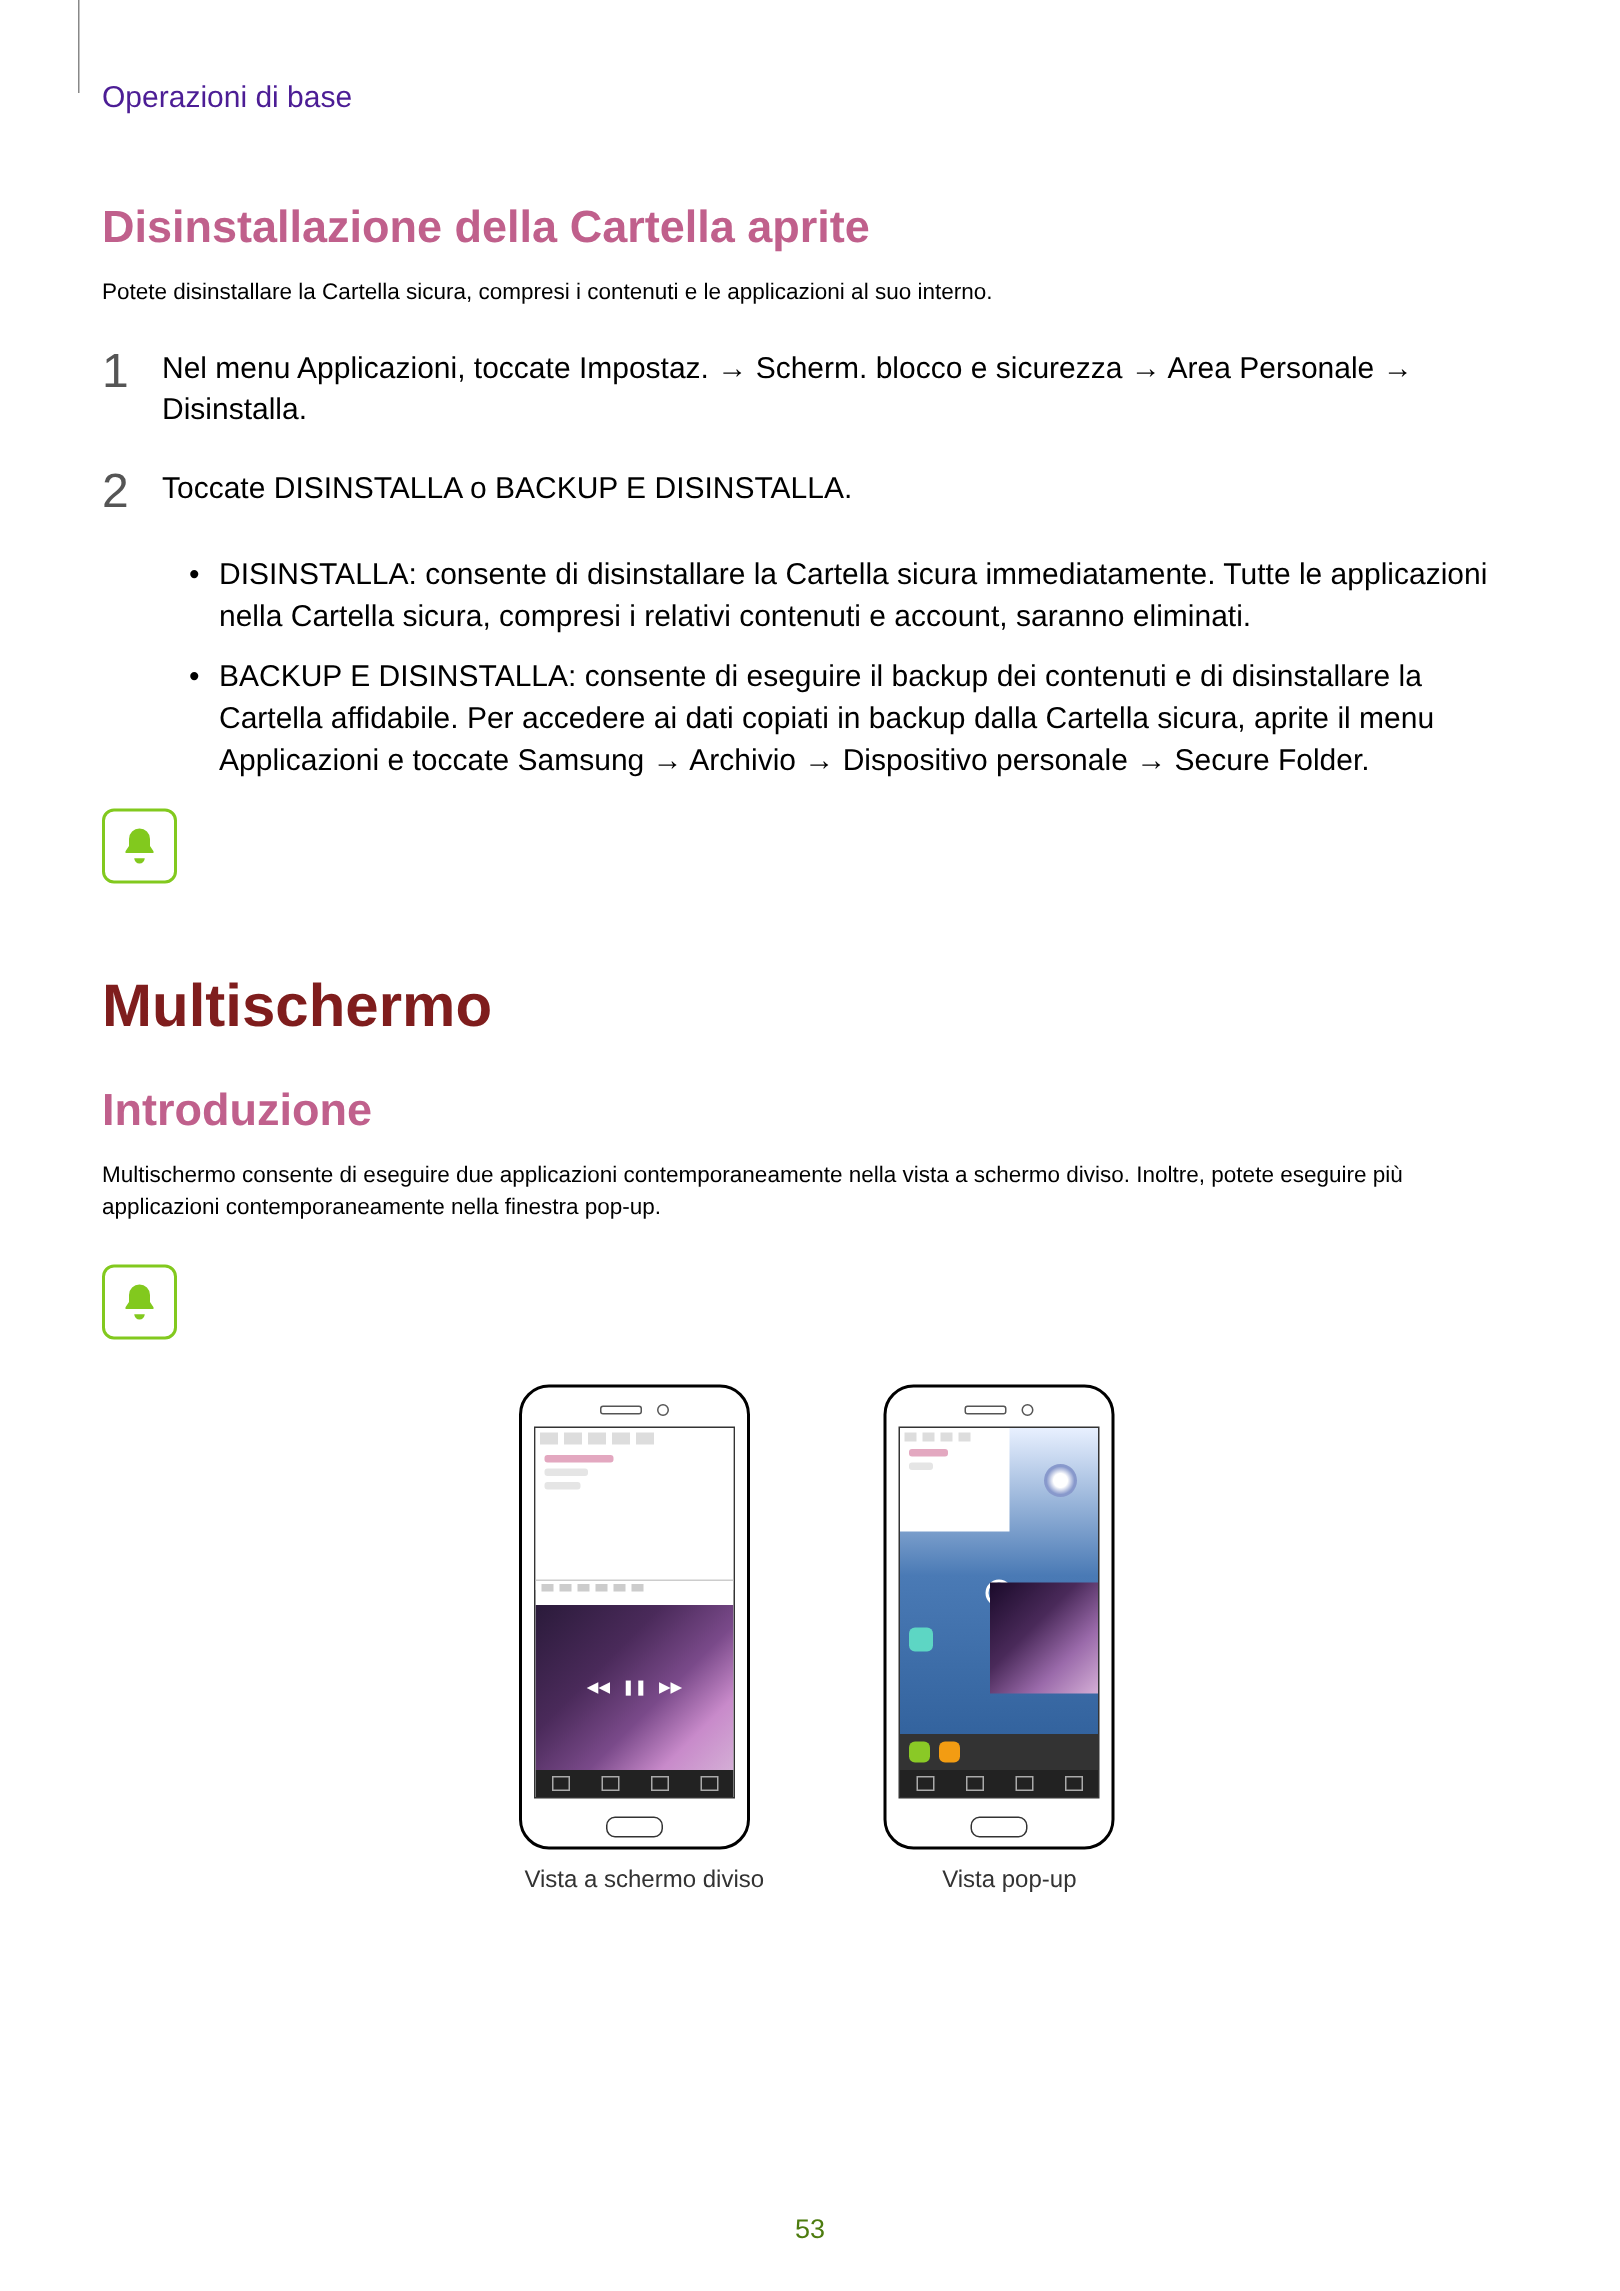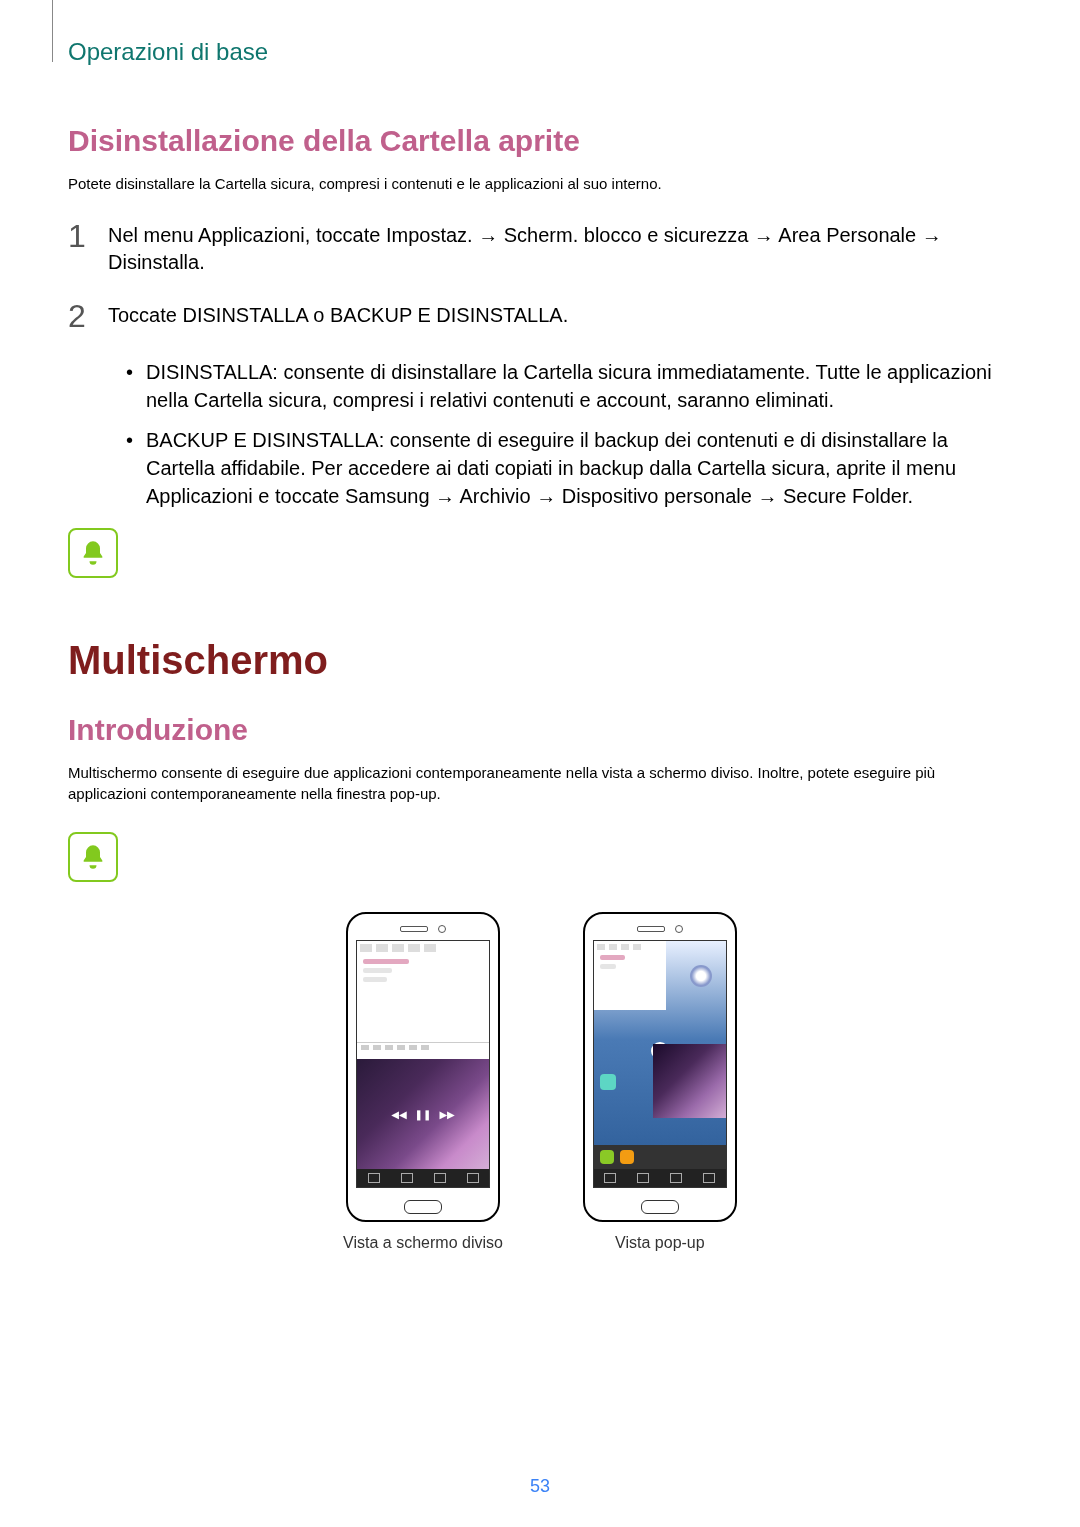--- a/index.html
+++ b/index.html
@@ -18,23 +18,23 @@
   }
   .side-rule {
     position: absolute;
     left: 52px;
     top: 0;
     width: 1px;
     height: 62px;
     background: #888;
   }
   .running-head {
-    font-size: 24px;
-    color: #0f766e;
-    margin: 0 0 58px 0;
+    font-size: 20px;
+    color: #4c1d95;
+    margin: 16px 0 58px 0;
   }
   h2.pink {
     color: #c0608c;
     font-size: 30px;
     font-weight: 700;
     margin: 0 0 16px 0;
   }
   h1.blue {
     color: #7f1d1d;
     font-size: 40px;
@@ -113,20 +113,21 @@
   }
   .figure {
     display: flex;
     flex-direction: column;
     align-items: center;
     gap: 12px;
   }
   .figure-caption {
     font-size: 16px;
     color: #333;
+    margin-left: 13px;
   }
   .phone {
     width: 154px;
     height: 310px;
     border: 2px solid #000;
     border-radius: 20px;
     background: #fff;
     padding: 8px;
     box-sizing: border-box;
     position: relative;
@@ -230,21 +231,21 @@
   .pu-overlay span{width:16px;height:16px;border-radius:4px;}
   .ico1{background:#5dd6c4;} .ico2{background:#8ac926;} .ico3{background:#f39c12;}
   .pu-tray{position:absolute;left:0;right:0;bottom:18px;height:24px;background:#333;display:flex;align-items:center;padding:0 6px;gap:6px;}
   .pu-tray span{width:14px;height:14px;border-radius:4px;}
   .page-number{
     position:absolute;
     bottom:30px;
     left:50%;
     transform:translateX(-50%);
     font-size:18px;
-    color:#3b82f6;
+    color:#4d7c0f;
   }
   strong{font-weight:400;}
 </style>
 </head>
 <body>
 
 <div class="page">
   <div class="side-rule"></div>
 
   <p class="running-head">Operazioni di base</p>

